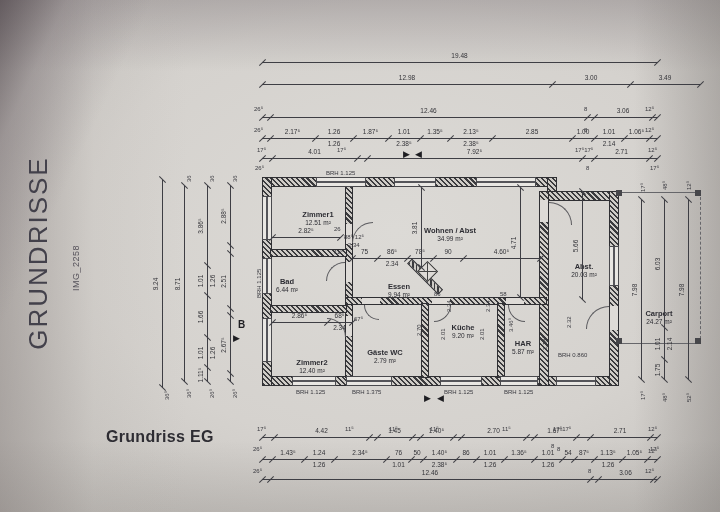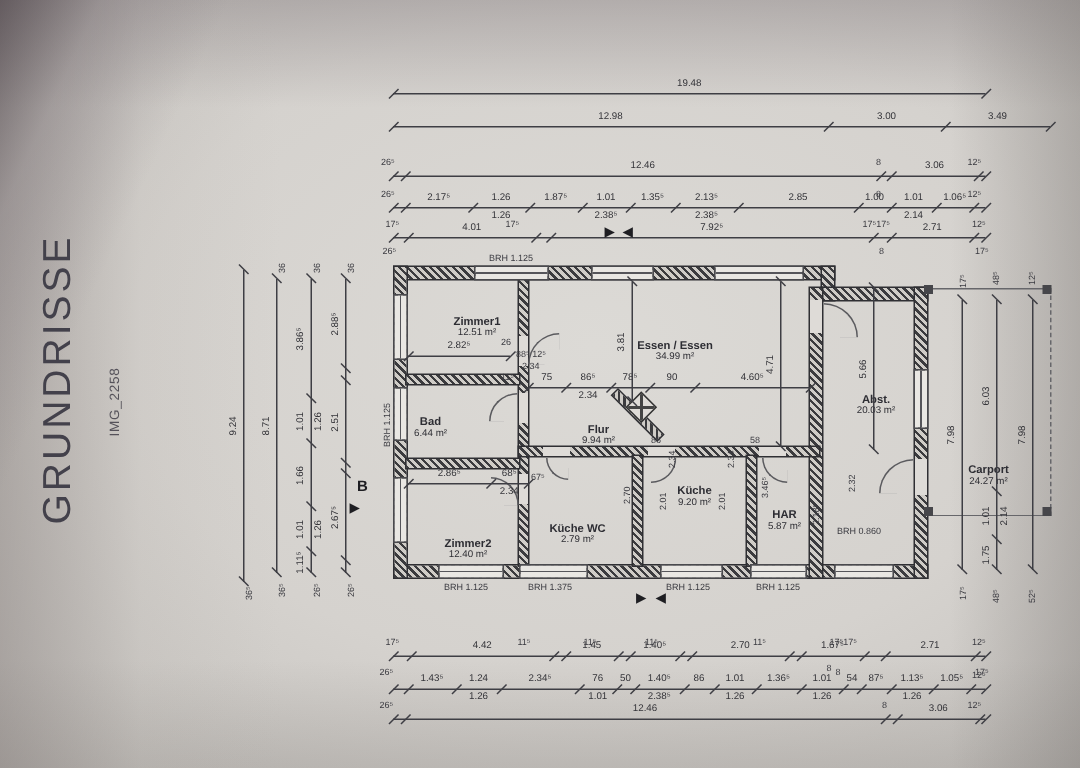--- a/index.html
+++ b/index.html
@@ -44,20 +44,21 @@
   .mark{position:absolute;font-size:9px;color:#1e1e22;line-height:1;}
   .mark.letter{font-weight:700;font-size:10px;}
 </style>
 </head>
 <body>
 
 <div class="photo">
 
   <div class="side-title">GRUNDRISSE</div>
   <div class="img-id">IMG_2258</div>
+  <div class="caption">Grundriss EG</div>
 
   <div id="plan">
 
     <div class="wall" style="left:263px;top:178px;width:293px;height:8px;"></div>
     <div class="wall" style="left:548px;top:178px;width:8px;height:22px;"></div>
     <div class="wall" style="left:548px;top:192px;width:70px;height:8px;"></div>
     <div class="wall" style="left:263px;top:377px;width:355px;height:8px;"></div>
     <div class="wall" style="left:263px;top:178px;width:8px;height:207px;"></div>
     <div class="wall" style="left:610px;top:192px;width:8px;height:193px;"></div>
     <div class="wall" style="left:540px;top:192px;width:8px;height:193px;"></div>
@@ -105,37 +106,37 @@
     <div class="carport" style="left:618px;top:192px;width:82px;height:150px;"></div>
     <div class="post" style="left:616px;top:190px;"></div>
     <div class="post" style="left:695px;top:190px;"></div>
     <div class="post" style="left:616px;top:338px;"></div>
     <div class="post" style="left:695px;top:338px;"></div>
   <div class="room" style="left: 318px; top: 218px;">
         <span class="rn">Zimmer1</span>
         <span class="ra">12.51 m²</span>
       </div>
       <div class="room" style="left: 450px; top: 234px;">
-        <span class="rn">Essen / Essen</span>
+        <span class="rn">Wohnen / Abst</span>
         <span class="ra">34.99 m²</span>
       </div>
       <div class="room" style="left: 287px; top: 285px;">
         <span class="rn">Bad</span>
         <span class="ra">6.44 m²</span>
       </div>
       <div class="room" style="left: 399px; top: 290px;">
-        <span class="rn">Flur</span>
+        <span class="rn">Essen</span>
         <span class="ra">9.94 m²</span>
       </div>
       <div class="room" style="left: 312px; top: 366px;">
         <span class="rn">Zimmer2</span>
         <span class="ra">12.40 m²</span>
       </div>
       <div class="room" style="left: 385px; top: 356px;">
-        <span class="rn">Küche WC</span>
+        <span class="rn">Gäste WC</span>
         <span class="ra">2.79 m²</span>
       </div>
       <div class="room" style="left: 463px; top: 331px;">
         <span class="rn">Küche</span>
         <span class="ra">9.20 m²</span>
       </div>
       <div class="room" style="left: 523px; top: 347px;">
         <span class="rn">HAR</span>
         <span class="ra">5.87 m²</span>
       </div>

